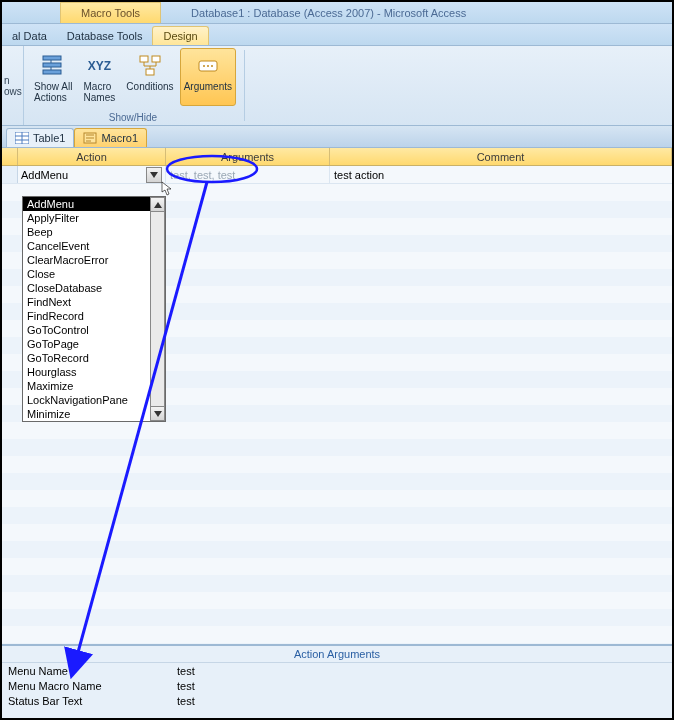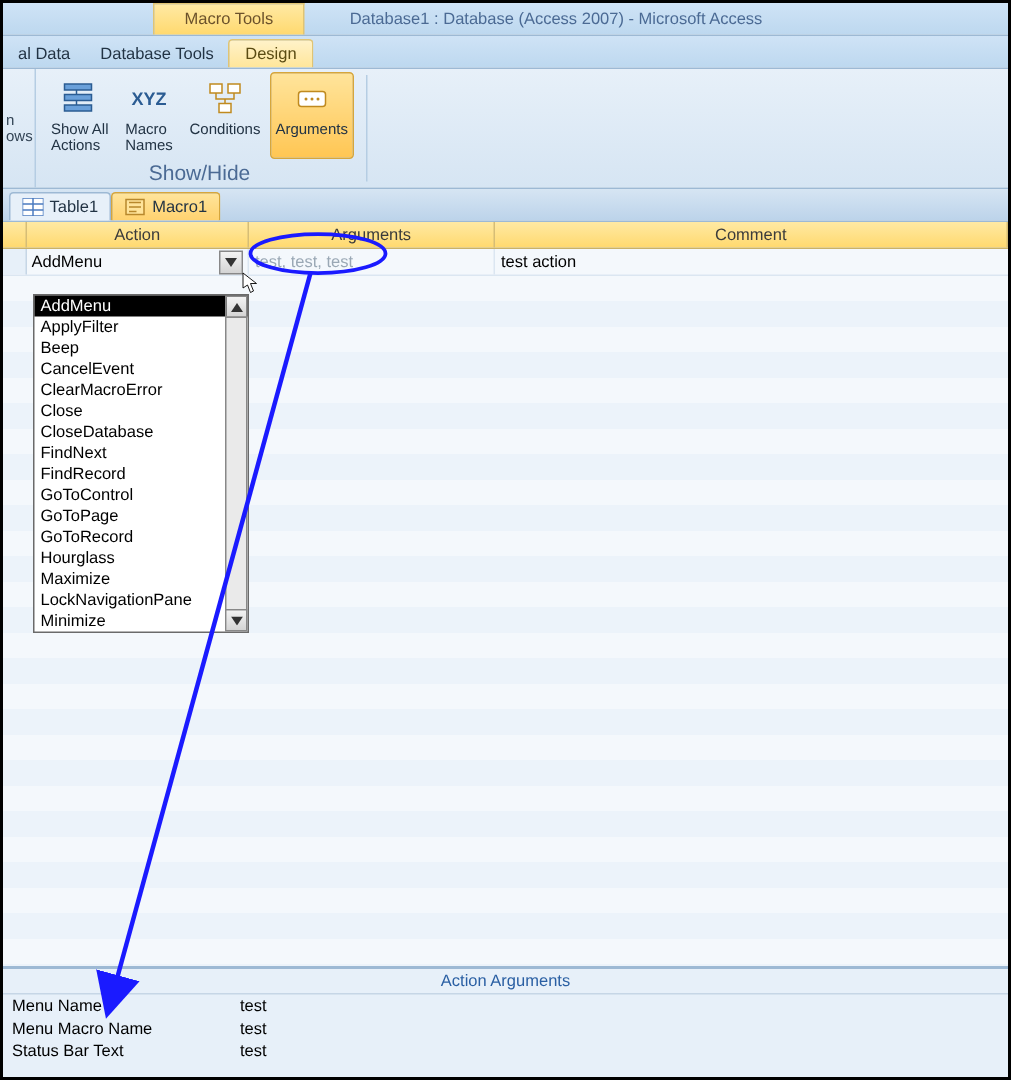--- a/index.html
+++ b/index.html
@@ -21,21 +21,21 @@
     align-items: center;
     border-bottom: 1px solid #9db9d4;
   }
   .contextual-tab-label {
     background: linear-gradient(#ffe9a3,#ffd96f);
     height: 100%;
     display: flex;
     align-items: center;
     padding: 0 20px;
     color: #6b512b;
-    margin-left: 100px;
+    margin-left: 58px;
     border: 1px solid #e0c474;
     border-bottom: none;
   }
   .title-text {
     color: #4b6a94;
     margin-left: 30px;
   }
   
   .ribbon-tabs-row {
     height: 22px;
@@ -87,21 +87,21 @@
     min-width:42px;
   }
   .ribbon-button.active {
     background: linear-gradient(#ffe49b,#ffc653);
     border:1px solid #d6a63c;
   }
   .ribbon-button .icon-box {
     width:32px; height:30px; display:flex;align-items:center;justify-content:center;
   }
   .group-label {
-    font-size:14px; color:#4b6a94; margin-top:auto; padding-bottom:2px;
+    font-size:10px; color:#4b6a94; margin-top:auto; padding-bottom:2px;
   }
   .sep { width:1px; background:#b5cde3; margin:4px 2px;}
   
   .object-tabs {
     height: 22px;
     background: linear-gradient(#d6e5f3,#bcd3ea);
     display:flex; align-items:flex-end;
     border-bottom:1px solid #9db9d4;
     padding-left:4px;
   }
@@ -180,21 +180,21 @@
     border-top:2px solid #9db9d4;
     background:#e7f0f9;
     font-size:11px;
   }
   .args-title{
     text-align:center; color:#2a5fa3; padding:2px 0;
     border-bottom:1px solid #c6d6e6; font-size:11px;
   }
   .args-row{ display:flex; height:15px; align-items:center;}
   .args-label{ width:158px; padding-left:6px; white-space:nowrap; overflow:hidden; text-overflow:ellipsis;}
-  .args-val{ flex:1;}
+  .args-val{ flex:1;margin-left:17px;}
   
   .overlay{ position:absolute; left:0; top:0; width:100%; height:100%; pointer-events:none; z-index:10;}
 </style>
 </head>
 <body>
 
 <div class="title-bar">
   <div class="contextual-tab-label">Macro Tools</div>
   <div class="title-text">Database1 : Database (Access 2007) - Microsoft Access</div>
 </div>

